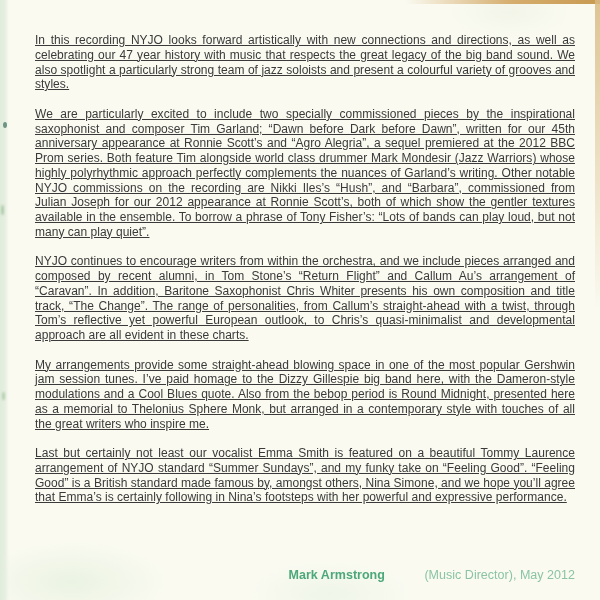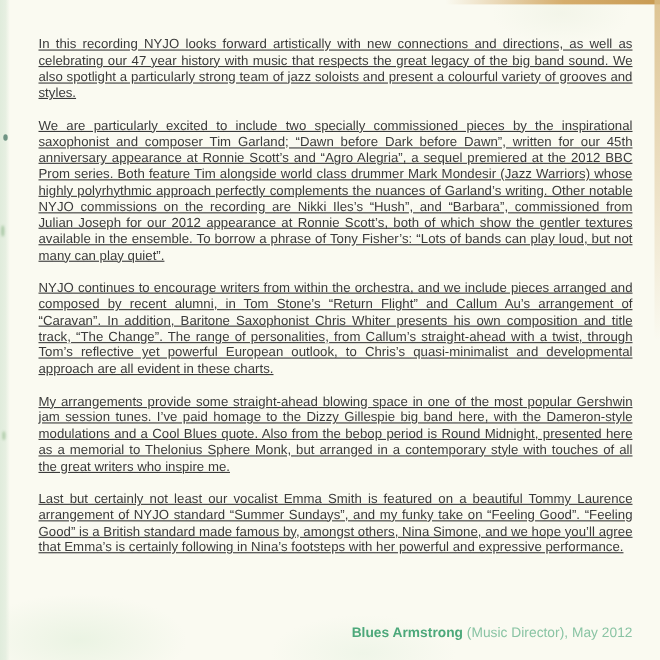--- a/index.html
+++ b/index.html
@@ -87,20 +87,21 @@
     text-align: right;
     font-size: 12.5px;
     white-space: nowrap;
   }
   .sig-name {
     color: #4ca87a;
     font-weight: bold;
   }
   .sig-rest {
     color: #8ac4a4;
+    padding-left: 36px;
   }
 </style>
 </head>
 <body>
 
 <div class="page">
 
   <div class="left-strip">
     <span class="speck-a"></span>
     <span class="speck-b"></span>
@@ -111,17 +112,17 @@
   <div class="scan-edge-right"></div>
 
   <div class="content">
     <p>In this recording NYJO looks forward artistically with new connections and directions, as well as celebrating our 47 year history with music that respects the great legacy of the big band sound. We also spotlight a particularly strong team of jazz soloists and present a colourful variety of grooves and styles.</p>
     <p>We are particularly excited to include two specially commissioned pieces by the inspirational saxophonist and composer Tim Garland; “Dawn before Dark before Dawn”, written for our 45th anniversary appearance at Ronnie Scott’s and “Agro Alegria”, a sequel premiered at the 2012 BBC Prom series. Both feature Tim alongside world class drummer Mark Mondesir (Jazz Warriors) whose highly polyrhythmic approach perfectly complements the nuances of Garland’s writing. Other notable NYJO commissions on the recording are Nikki Iles’s “Hush”, and “Barbara”, commissioned from Julian Joseph for our 2012 appearance at Ronnie Scott’s, both of which show the gentler textures available in the ensemble. To borrow a phrase of Tony Fisher’s: “Lots of bands can play loud, but not many can play quiet”.</p>
     <p>NYJO continues to encourage writers from within the orchestra, and we include pieces arranged and composed by recent alumni, in Tom Stone’s “Return Flight” and Callum Au’s arrangement of “Caravan”. In addition, Baritone Saxophonist Chris Whiter presents his own composition and title track, “The Change”. The range of personalities, from Callum’s straight-ahead with a twist, through Tom’s reflective yet powerful European outlook, to Chris’s quasi-minimalist and developmental approach are all evident in these charts.</p>
     <p>My arrangements provide some straight-ahead blowing space in one of the most popular Gershwin jam session tunes. I’ve paid homage to the Dizzy Gillespie big band here, with the Dameron-style modulations and a Cool Blues quote. Also from the bebop period is Round Midnight, presented here as a memorial to Thelonius Sphere Monk, but arranged in a contemporary style with touches of all the great writers who inspire me.</p>
     <p>Last but certainly not least our vocalist Emma Smith is featured on a beautiful Tommy Laurence arrangement of NYJO standard “Summer Sundays”, and my funky take on “Feeling Good”. “Feeling Good” is a British standard made famous by, amongst others, Nina Simone, and we hope you’ll agree that Emma’s is certainly following in Nina’s footsteps with her powerful and expressive performance.</p>
 
     <div class="signature">
-      <span class="sig-name">Blues Armstrong</span><span class="sig-rest"> (Music Director), May 2012</span>
+      <span class="sig-name">Mark Armstrong</span><span class="sig-rest"> (Music Director), May 2012</span>
     </div>
   </div>
 
 </div>
 
 </body></html>

